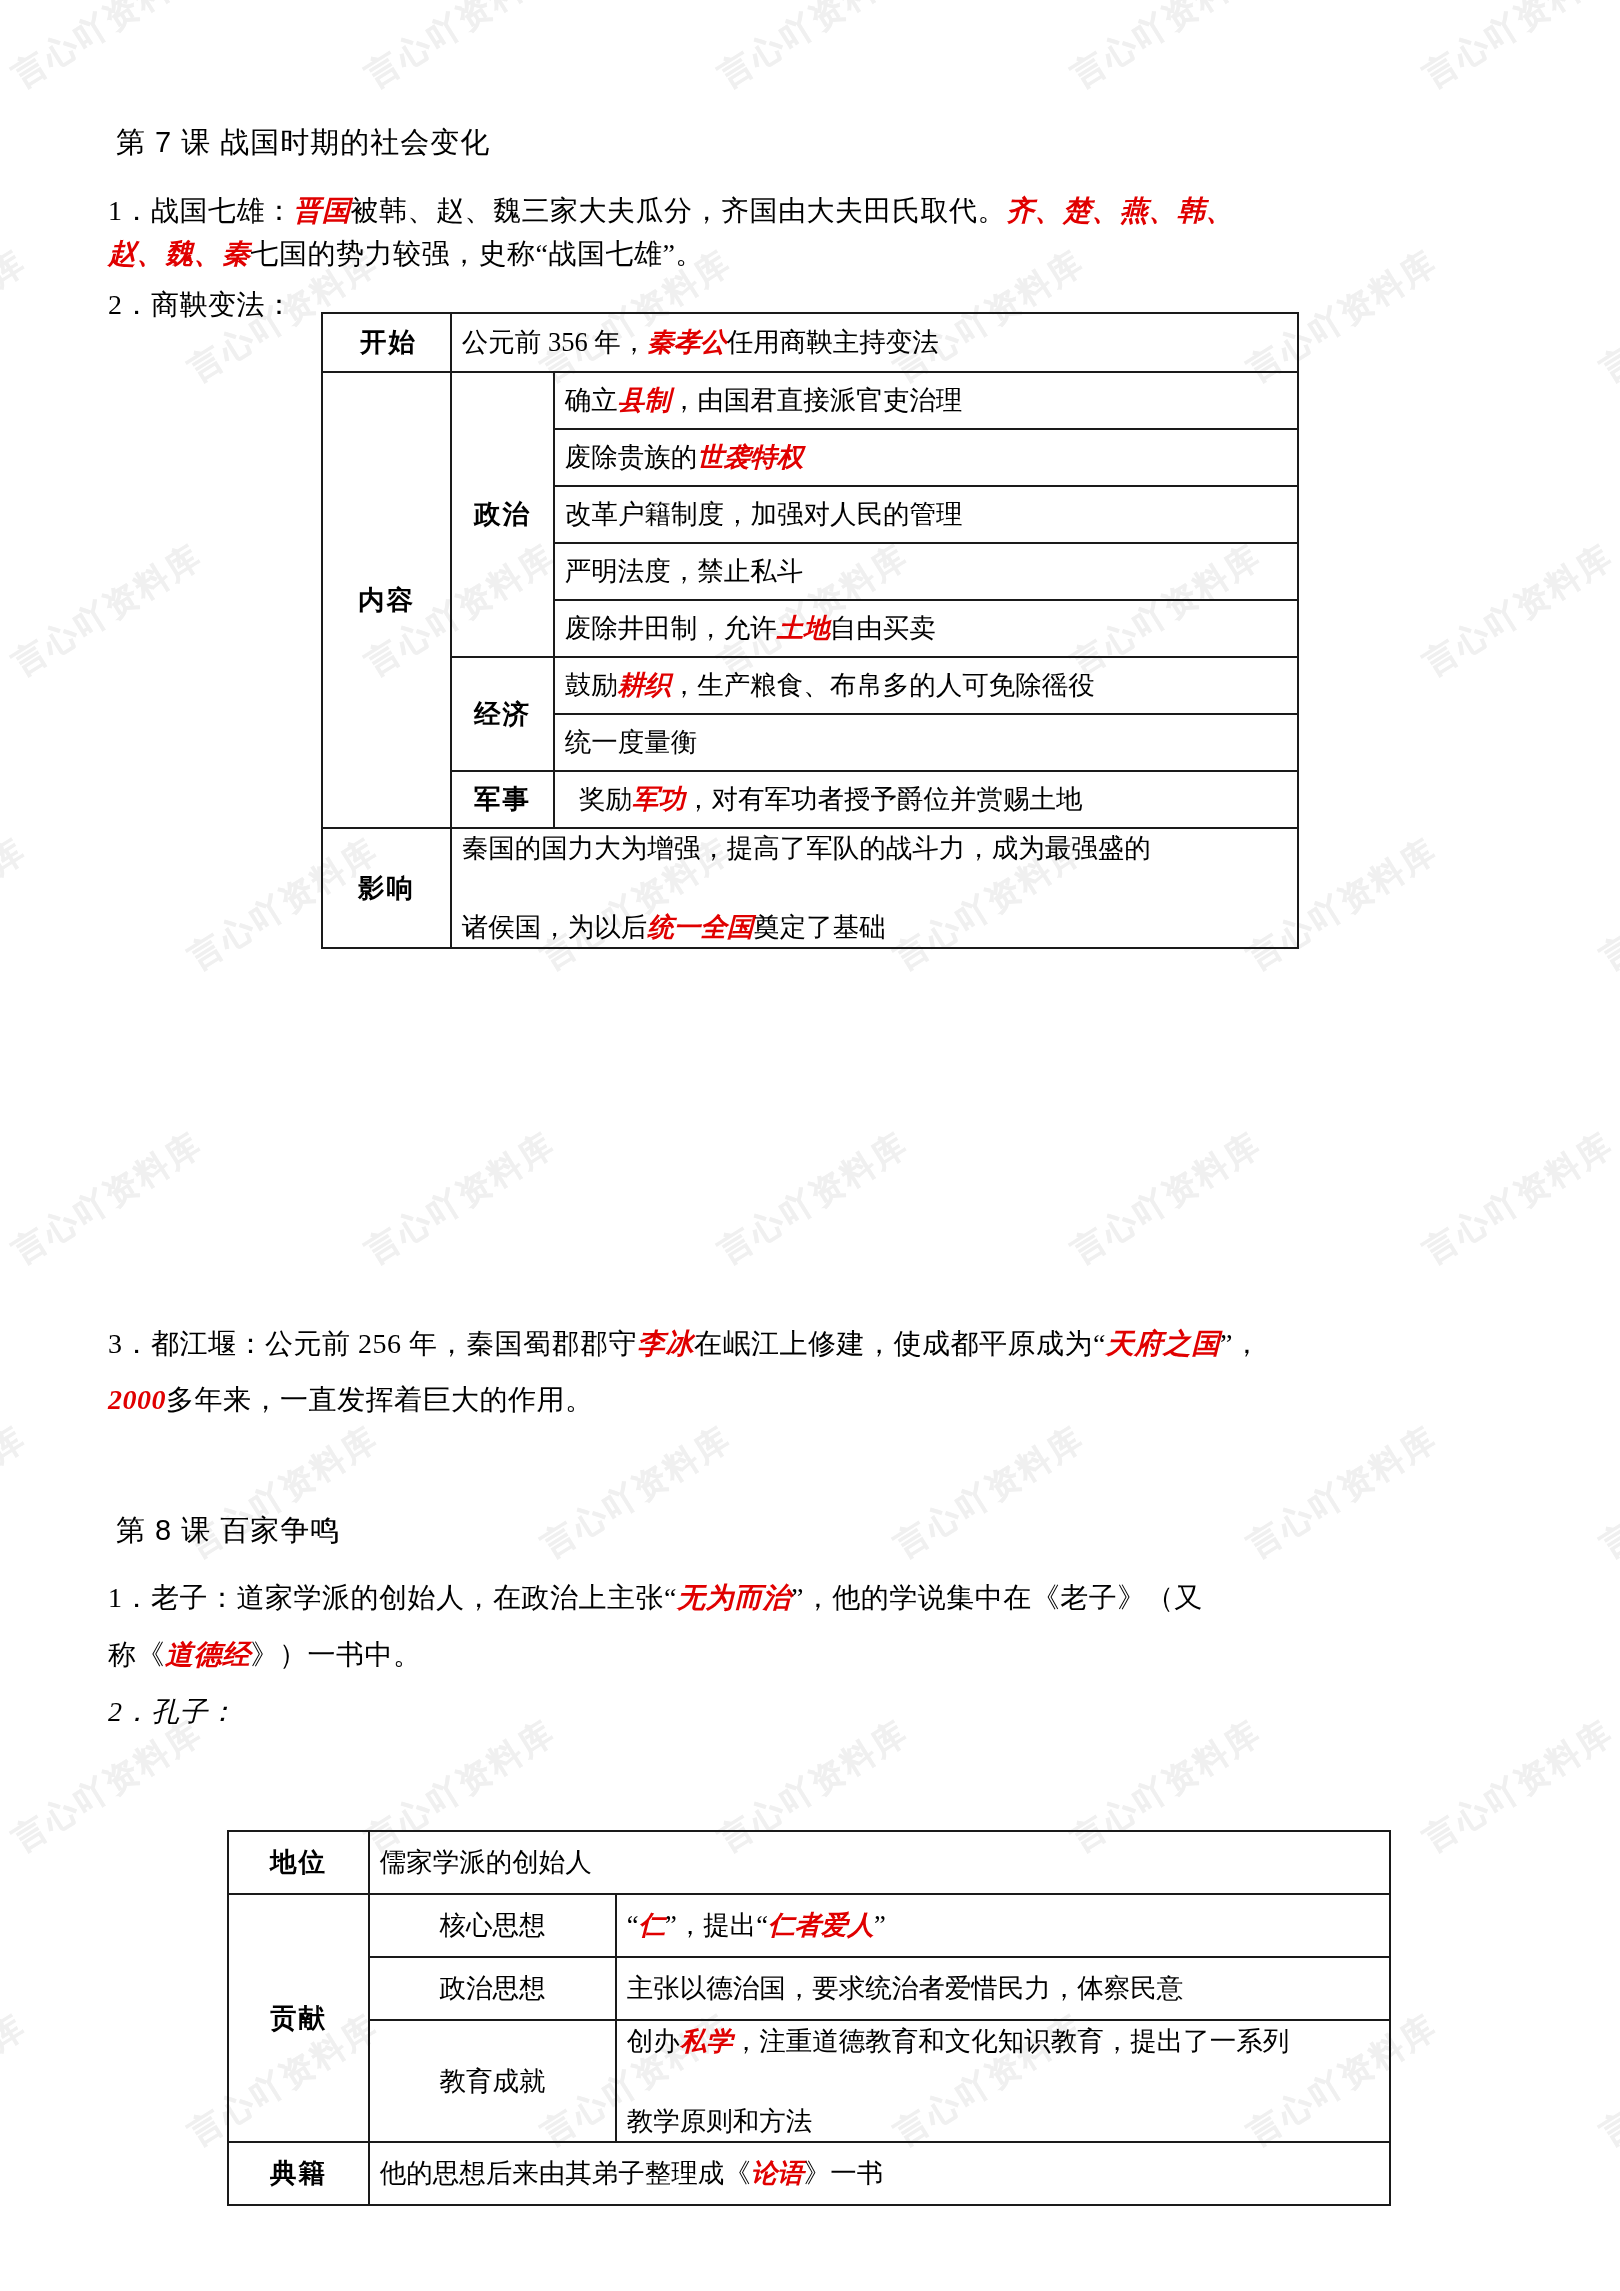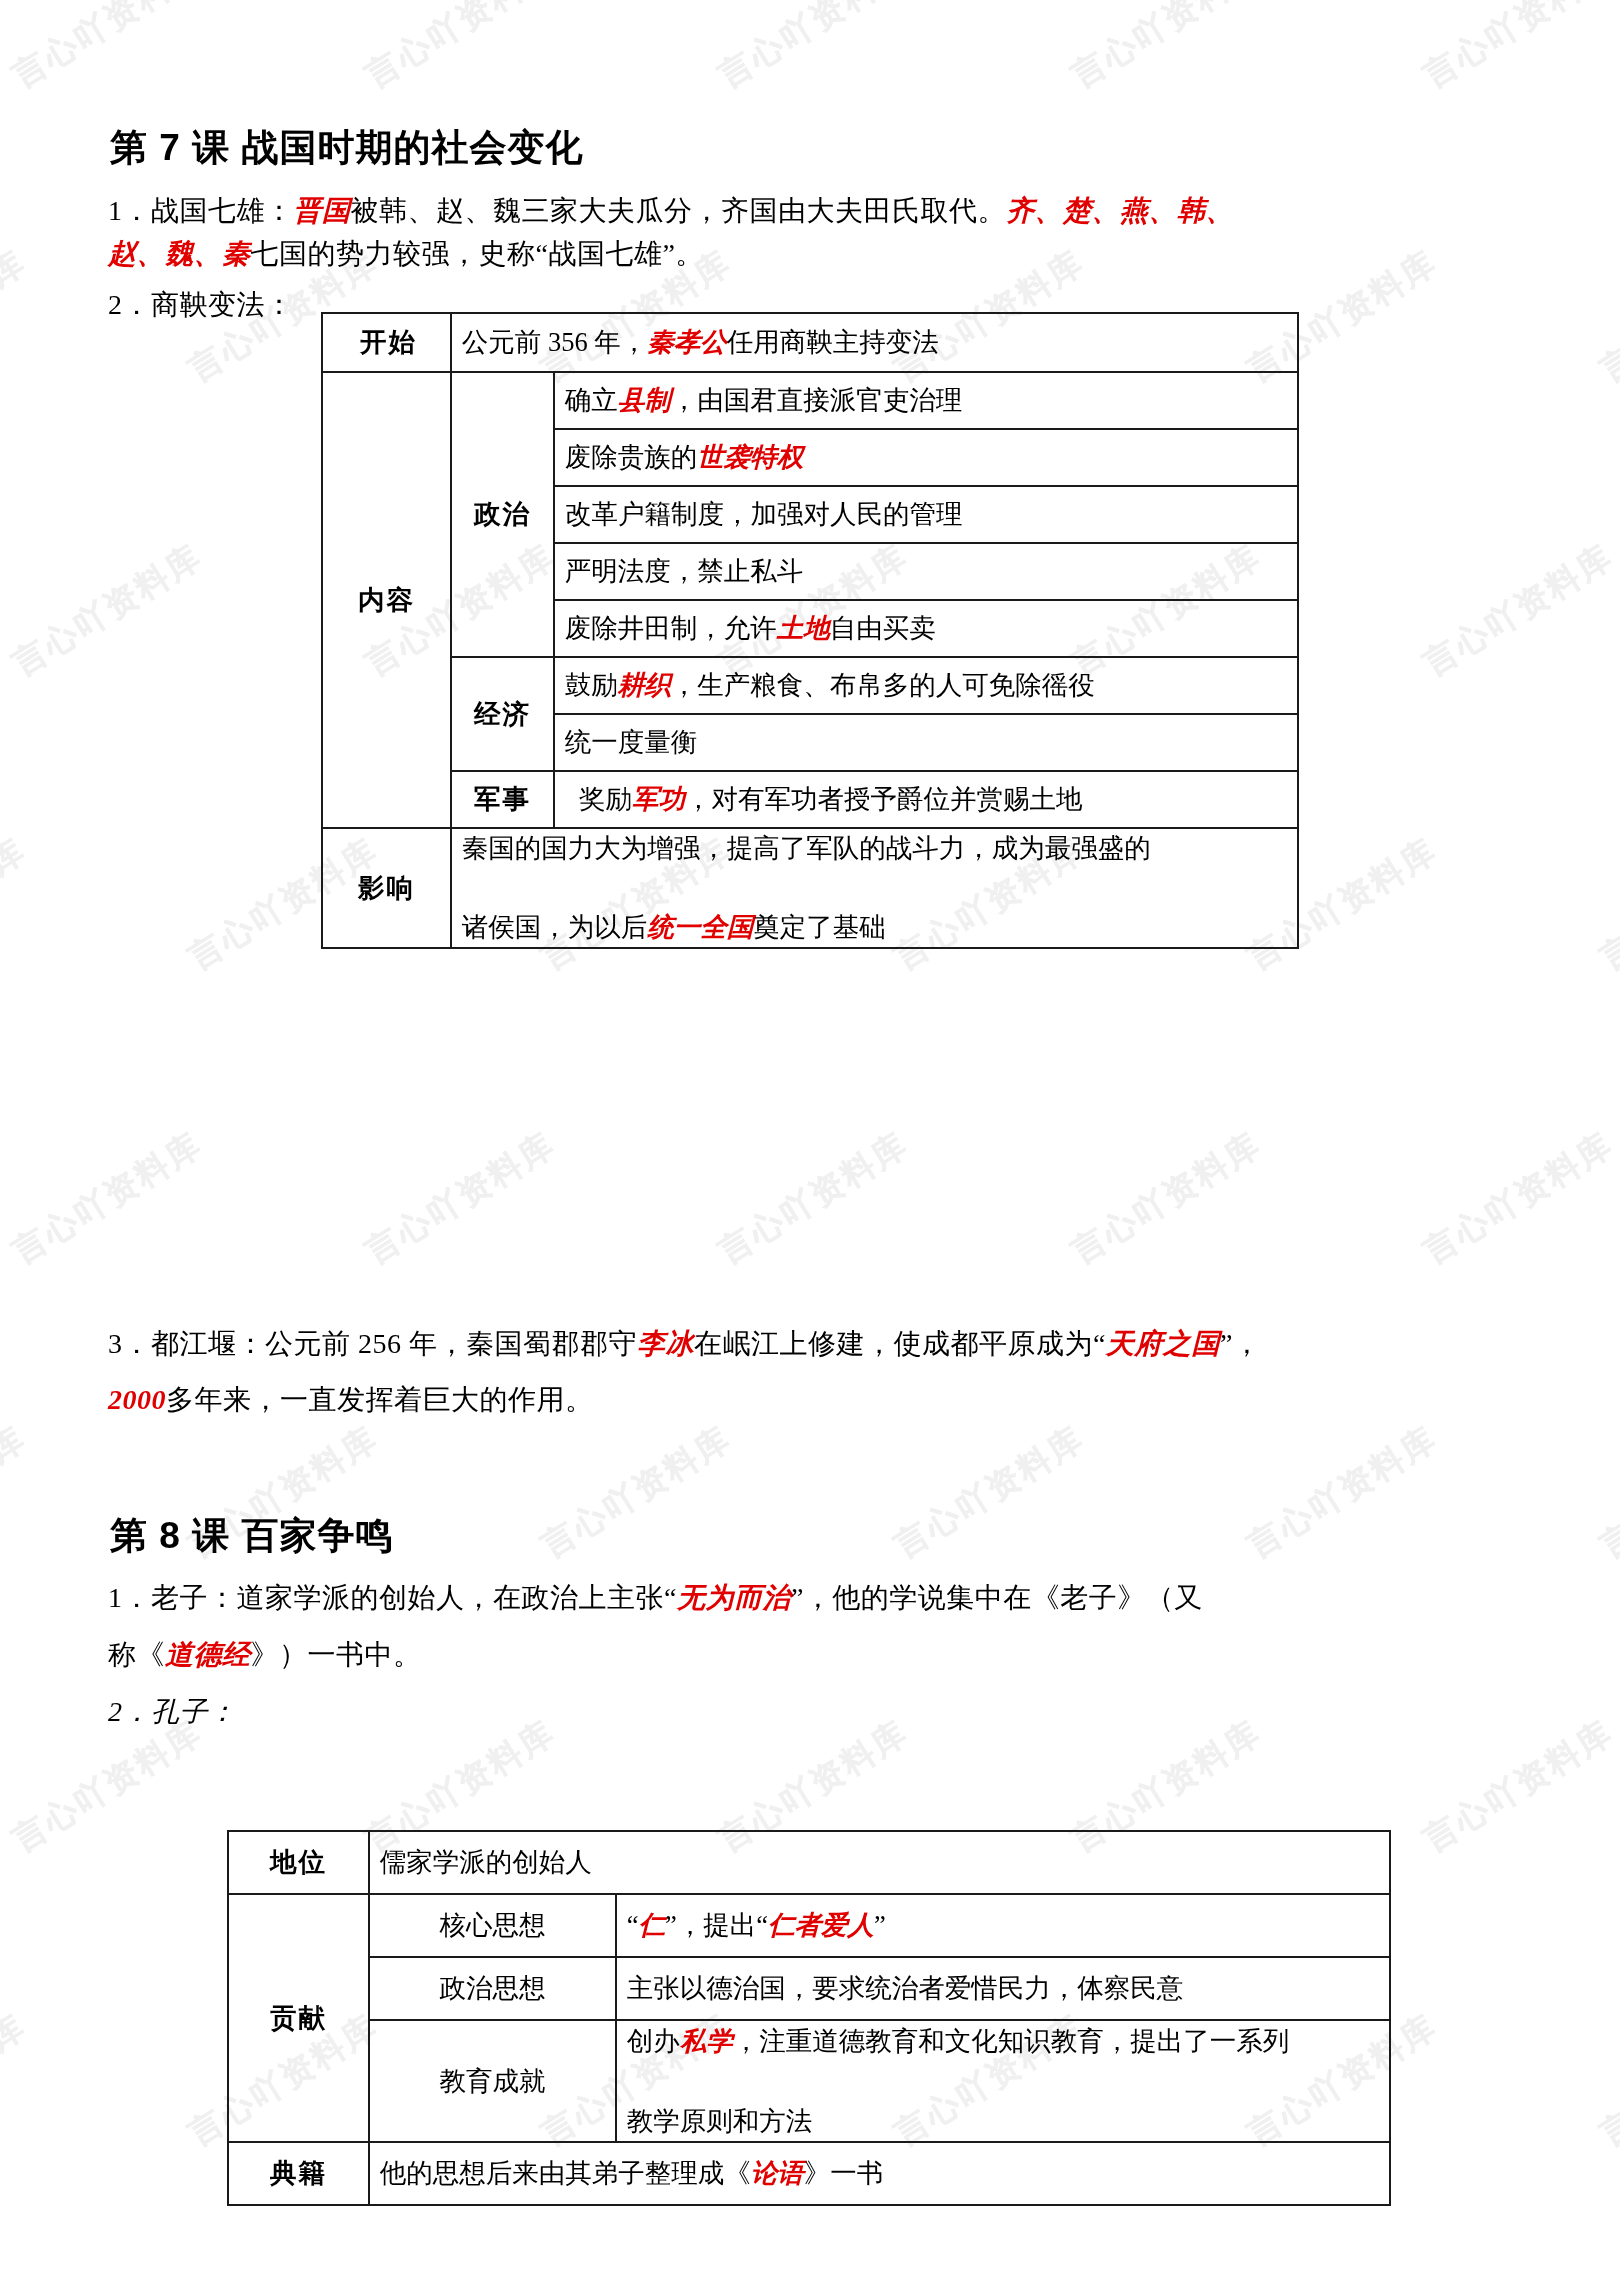--- a/index.html
+++ b/index.html
@@ -40,24 +40,25 @@
 
   
   .content {
     position: relative;
     z-index: 10;
   }
 
   .lesson-title {
     position: absolute;
     font-family: "Liberation Sans", "DejaVu Sans", sans-serif;
-    font-weight: 700;
-    font-size: 37px;
+    font-weight: 400;
+    font-size: 29px;
     letter-spacing: 1px;
     white-space: nowrap;
+    margin-left: 6px;
   }
 
   .para {
     position: absolute;
     font-size: 28px;
     line-height: 76px;
     white-space: nowrap;
     letter-spacing: 0.5px;
   }
 

